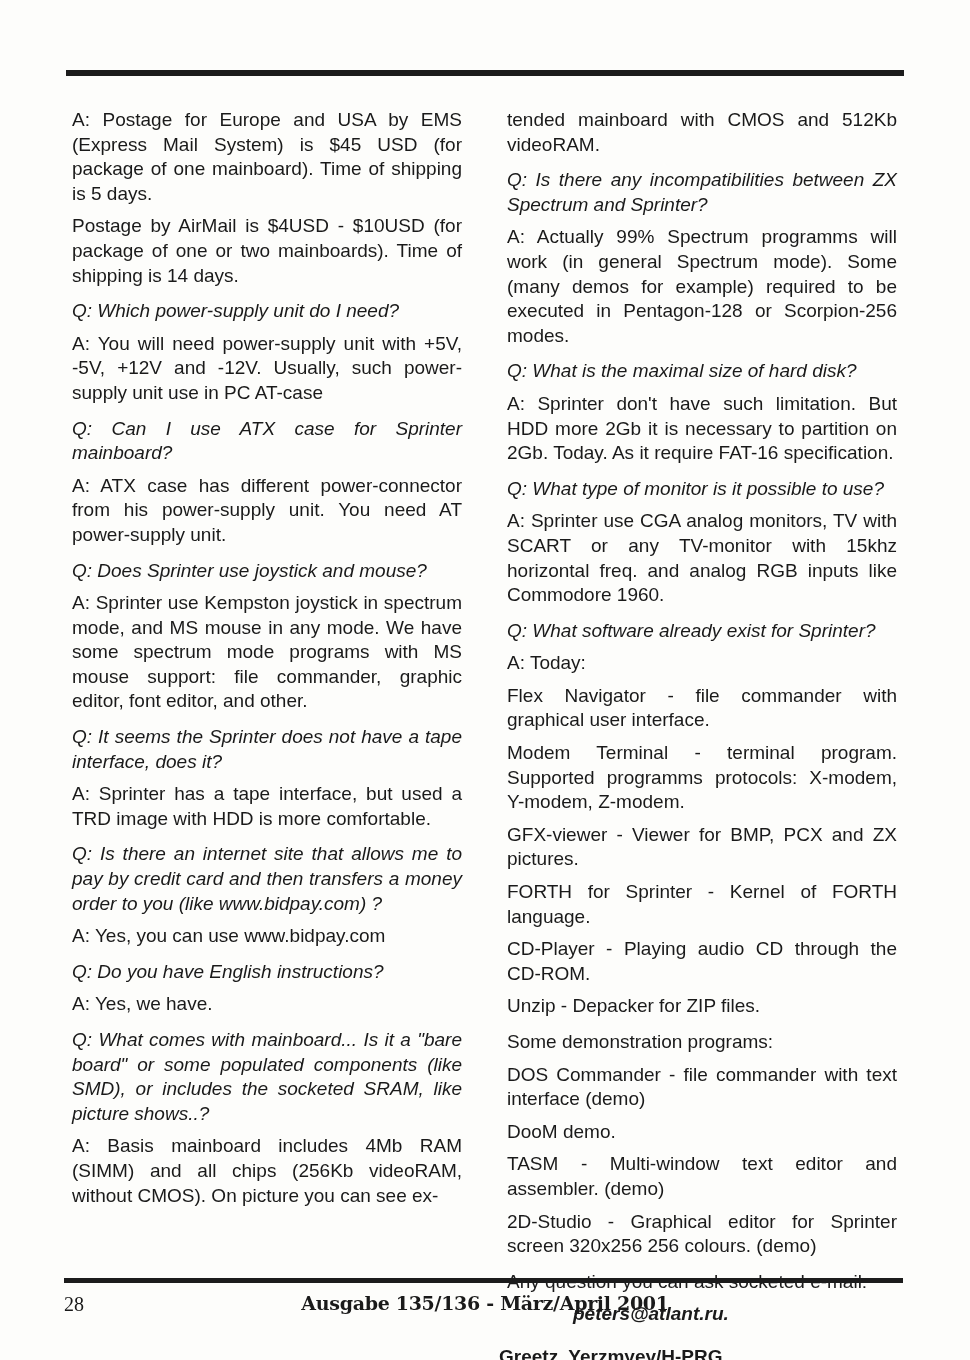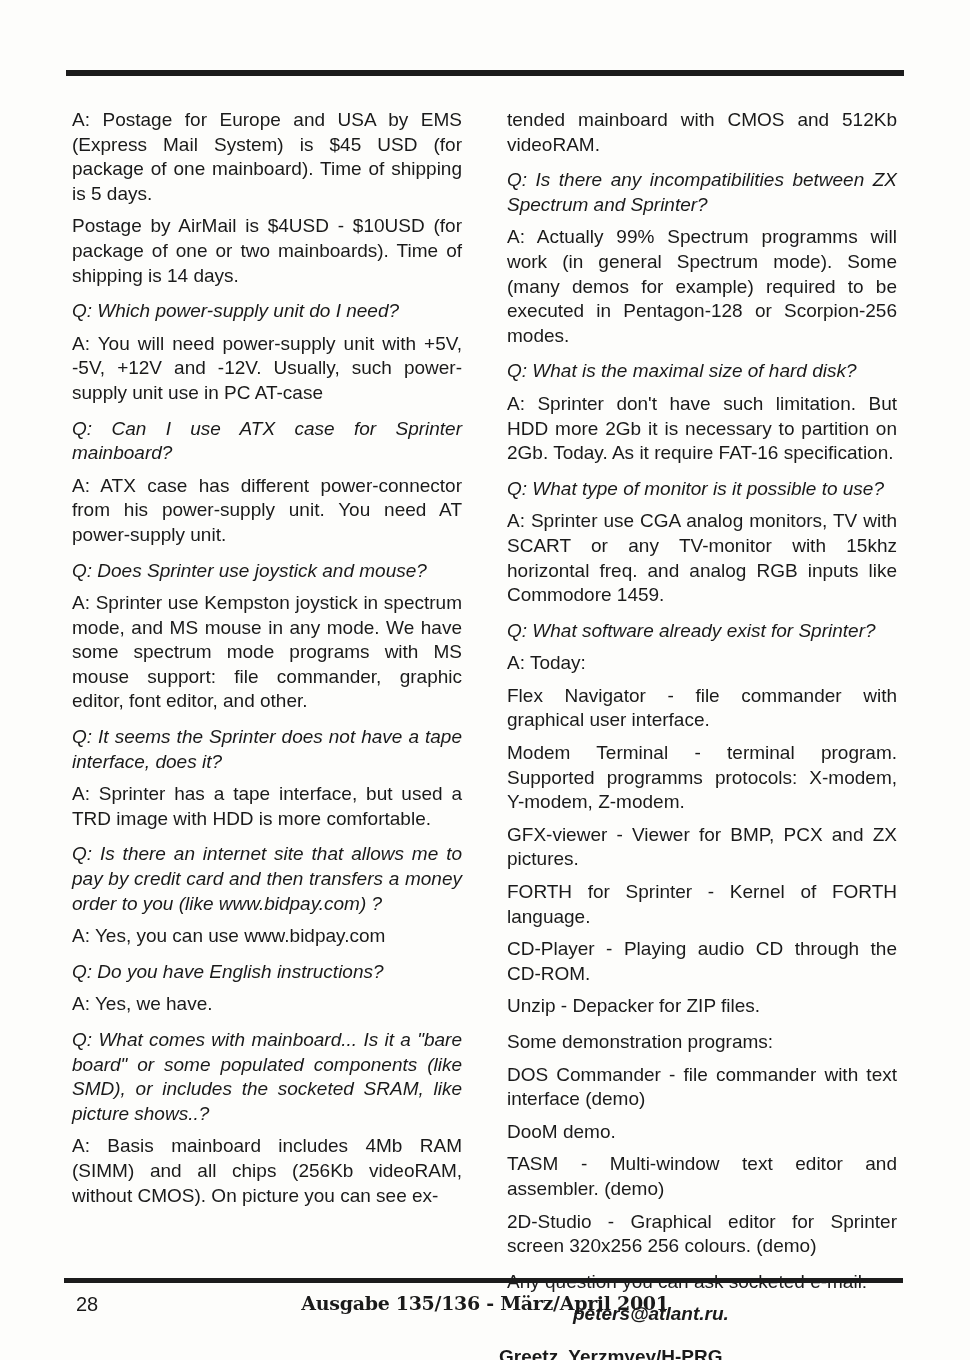--- a/index.html
+++ b/index.html
@@ -31,22 +31,22 @@
   .q { font-style: italic; }
   .email {
     font-weight: bold; font-style: italic;
     padding-left: 66px;
   }
   .sign {
     font-weight: bold; 
     margin-top: 18px;
   }
   .footer-num {
-    position: absolute; left: 76px; top: 1293px;
-    font-size: 20px; font-family: Liberation Sans, sans-serif;
+    position: absolute; left: 64px; top: 1293px;
+    font-size: 20px; font-family: Liberation Serif, serif;
   }
   .footer-title {
     position: absolute; left: 0; width: 970px; top: 1292px;
     text-align: center;
     font-family: "DejaVu Serif", serif;
     font-weight: bold;
     font-size: 19px;
     letter-spacing: -0.3px;
   }
 </style>
@@ -97,21 +97,21 @@
   <div class="block">
     <p class="q">Q: Is there any incompatibilities between ZX Spectrum and Sprinter?</p>
     <p>A: Actually 99% Spectrum programms will work (in general Spectrum mode). Some (many demos for example) required to be executed in Pentagon-128 or Scorpion-256 modes.</p>
   </div>
   <div class="block">
     <p class="q">Q: What is the maximal size of hard disk?</p>
     <p>A: Sprinter don't have such limitation. But HDD more 2Gb it is necessary to partition on 2Gb. Today. As it require FAT-16 specification.</p>
   </div>
   <div class="block">
     <p class="q">Q: What type of monitor is it possible to use?</p>
-    <p>A: Sprinter use CGA analog monitors, TV with SCART or any TV-monitor with 15khz horizontal freq. and analog RGB inputs like Commodore 1459.</p>
+    <p>A: Sprinter use CGA analog monitors, TV with SCART or any TV-monitor with 15khz horizontal freq. and analog RGB inputs like Commodore 1960.</p>
   </div>
   <div class="block">
     <p class="q">Q: What software already exist for Sprinter?</p>
     <p>A:  Today:</p>
     <p>Flex Navigator - file commander with graphical user interface.</p>
     <p>Modem Terminal - terminal program. Supported programms protocols: X-modem, Y-modem, Z-modem.</p>
     <p>GFX-viewer - Viewer for BMP, PCX and ZX pictures.</p>
     <p>FORTH for Sprinter - Kernel of FORTH language.</p>
     <p>CD-Player - Playing audio CD through the CD-ROM.</p>
     <p>Unzip - Depacker for ZIP files.</p>

